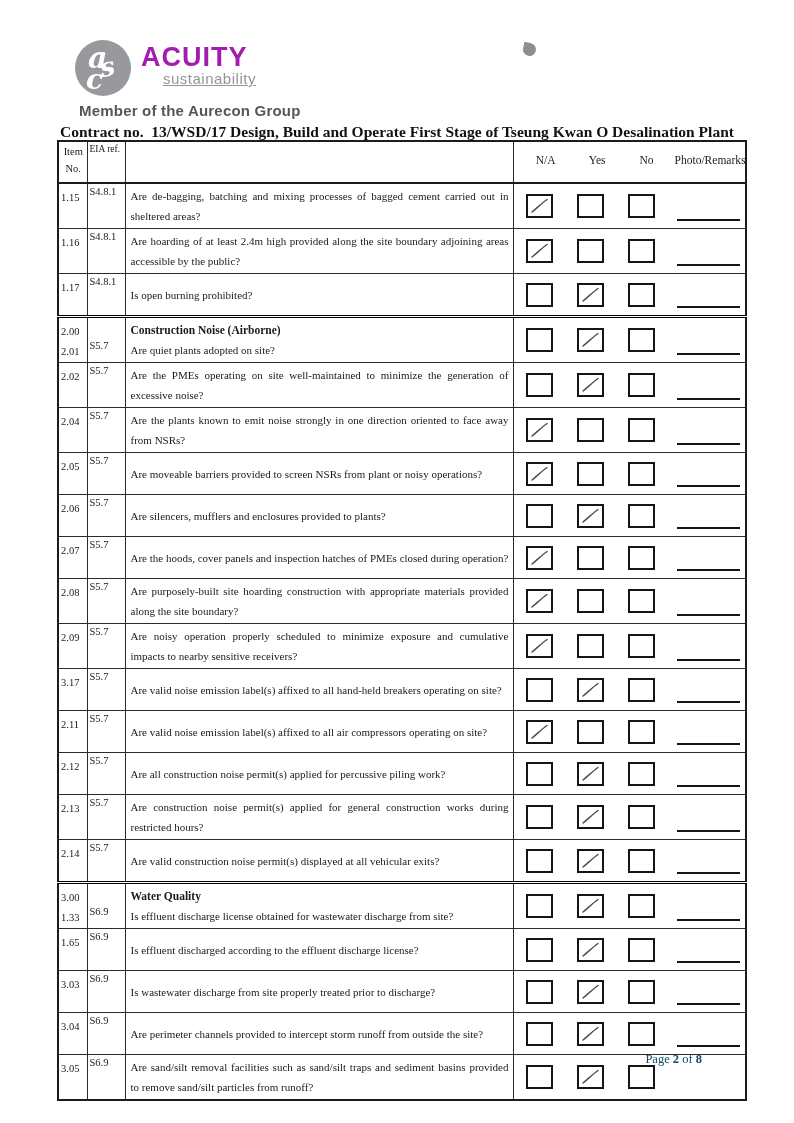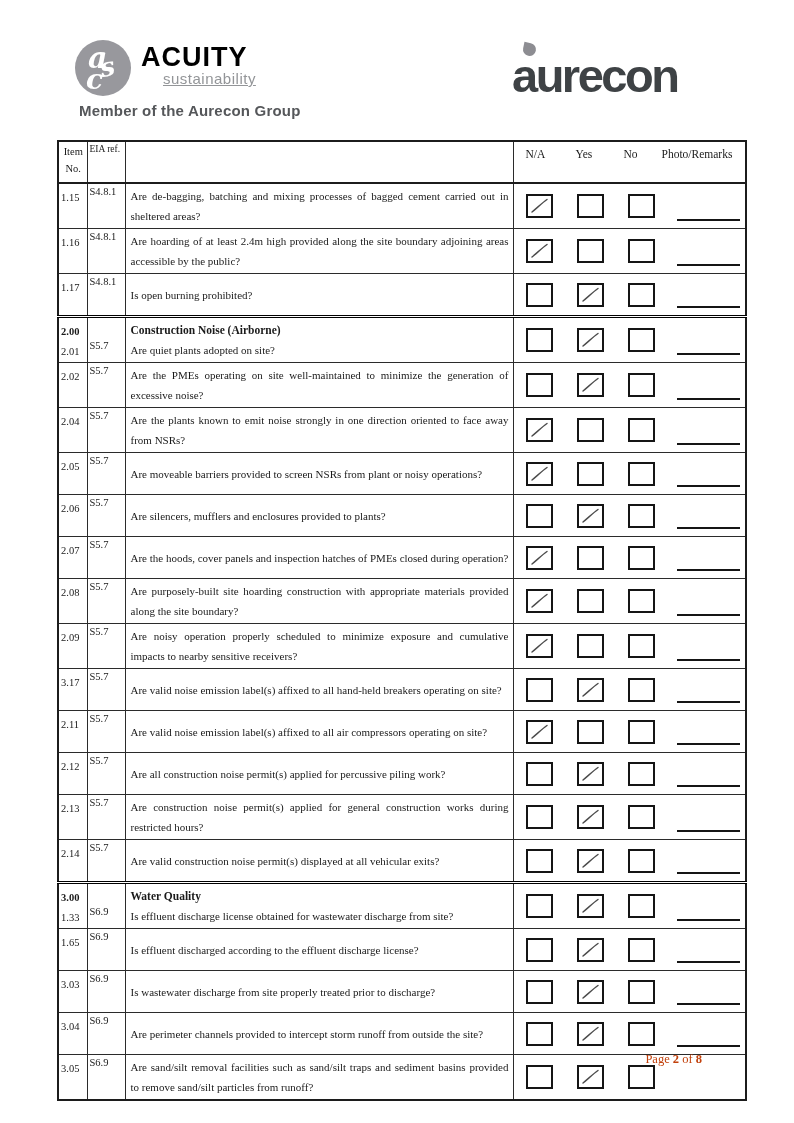--- a/index.html
+++ b/index.html
@@ -23,21 +23,21 @@
   .acuity-mark span{
     position:absolute;color:#fff;font-family:"DejaVu Serif",serif;
     font-style:italic;font-weight:bold;line-height:1;
   }
   .m-a{font-size:30px;left:13px;top:3px;}
   .m-s{font-size:26px;left:25px;top:14px;transform:rotate(-12deg);}
   .m-c{font-size:28px;left:11px;top:26px;}
   .acuity-name{
     position:absolute;left:74px;top:6px;
     font-family:"Liberation Sans",sans-serif;font-weight:bold;
-    font-size:27px;letter-spacing:1px;color:#000000;line-height:1;
+    font-size:27px;letter-spacing:1px;color:#a21caf;line-height:1;
   }
   .acuity-tag{
     position:absolute;left:96px;top:33px;
     font-family:"Liberation Sans",sans-serif;
     font-size:15px;color:#939598;letter-spacing:.5px;line-height:1;text-decoration:underline;
   }
   .acuity-member{
     position:absolute;left:12px;top:64px;
     font-family:"Liberation Sans",sans-serif;font-weight:bold;
     font-size:15px;color:#55575a;letter-spacing:.2px;
@@ -71,30 +71,30 @@
   td{padding:0;vertical-align:top;}
   col.c-item{width:29px;}
   col.c-ref{width:38px;}
   col.c-q{width:388px;}
   col.c-ans{width:233px;}
 
   tr.hdr td{height:38px;border-bottom:2px solid #1c1c1c;}
   .hdr-item{font-size:10.5px;padding:2px 1px 0 2px;line-height:1.6;text-align:center;}
   .hdr-ref{font-size:9.5px;padding:2px 0 0 2px;}
   .hdr-ans{position:relative;height:100%;font-size:11.5px;}
-  .hdr-ans span{position:absolute;top:6px;text-align:left;}
+  .hdr-ans span{position:absolute;top:12px;text-align:right;}
   .h-na{left:12px;width:30px;}
   .h-yes{left:62px;width:30px;}
   .h-no{left:110px;width:30px;}
   .h-rem{left:148px;width:84px;}
 
   tr.row td{height:37px;}
   tr.sec-start td{border-top:3px double #000;}
   td.item{font-size:10.5px;padding:4px 0 0 2px;line-height:1.9;}
-  td.item .b{font-weight:bold;}
+  td.item .b{font-weight:normal;}
   td.ref{font-size:10.5px;padding:2px 0 0 2px;margin-top:30px;}
   td.ref .pad2{padding-top:20px;}
   td.q{vertical-align:middle;padding:2px 4px 2px 5px;}
   .sec-title{font-weight:bold;font-size:11.5px;line-height:20px;}
   .qtext{font-size:11px;line-height:20px;text-align:justify;}
   td.ans{vertical-align:middle;border-left:2px solid #1c1c1c;}
   .ansrow{display:flex;align-items:center;height:100%;min-height:36px;}
   .cb{
     flex:0 0 auto;width:23px;height:20px;border:2px solid #151515;
     margin-left:24px;position:relative;background:#fff;
@@ -103,21 +103,21 @@
   .cb svg{position:absolute;left:0;top:0;width:100%;height:100%;}
   .remark-line{
     flex:1 1 auto;margin-left:22px;margin-right:5px;
     border-bottom:2px solid #151515;height:1px;align-self:flex-end;
     margin-bottom:7px;
   }
 
   
   .footer{
     position:absolute;top:1052px;right:92px;
-    font-size:12.5px;color:#c2410c;
+    font-size:12.5px;color:#0c4a6e;
   }
   .footer b{font-weight:bold;}
 </style>
 </head>
 <body>
 
 <div class="page">
 
   <div class="logos">
     <div class="acuity">
@@ -125,24 +125,24 @@
         <span class="m-a">a</span>
         <span class="m-s">s</span>
         <span class="m-c">c</span>
       </div>
       <div class="acuity-name">ACUITY</div>
       <div class="acuity-tag">sustainability</div>
       <div class="acuity-member">Member of the Aurecon Group</div>
     </div>
     <div class="aurecon">
       <div class="aurecon-drop"></div>
-      <div class="aurecon-word">aurecon</div>
     </div>
   </div>
 
+  <div class="doc-title">Contract no.  13/WSD/17 Design, Build and Operate First Stage of Tseung Kwan O Desalination Plant</div>
 
   <div class="tbl-wrap">
     <table class="check">
       <colgroup>
         <col class="c-item">
           <col class="c-ref">
           <col class="c-q">
           <col class="c-ans">
       </colgroup>
       <tbody id="tbody">

